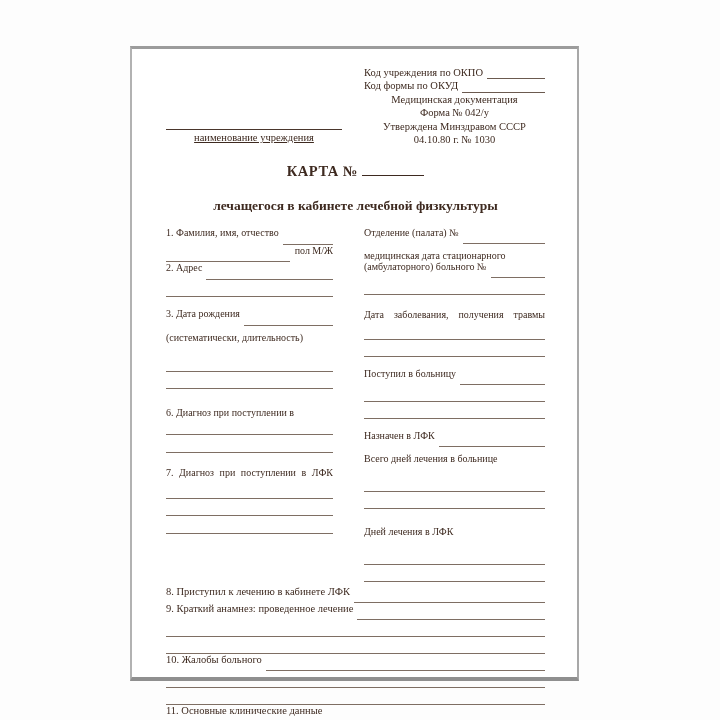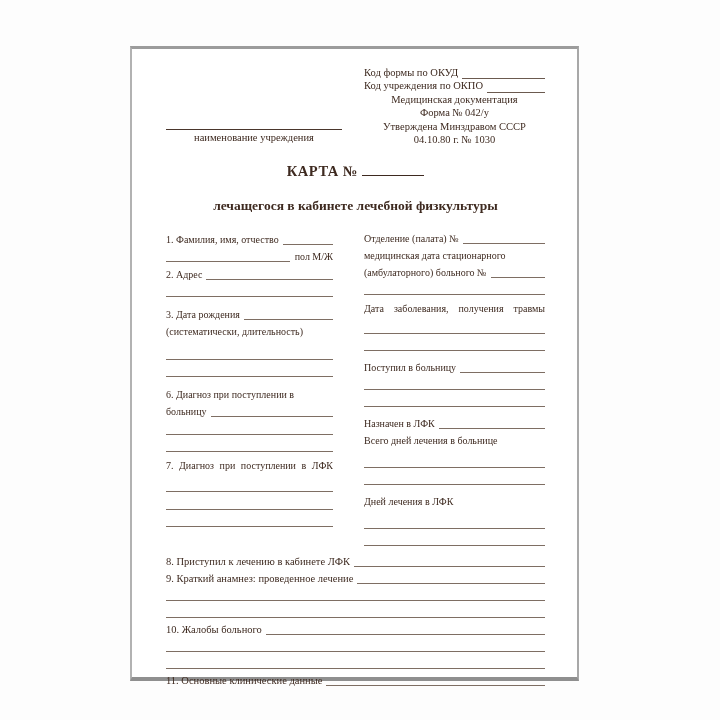--- a/index.html
+++ b/index.html
@@ -10,69 +10,69 @@
     background:#ffffff;
     border-top:3px solid #9c9c9c;
     border-left:2px solid #b2b2b2;
     border-right:2px solid #a8a8a8;
     border-bottom:4px solid #8f8f8f;
     padding:17px 32px 0 34px;
     color:#3e2a20;
   }
   
   .header { display:flex; justify-content:space-between; align-items:flex-end; }
-  .inst { width:176px; padding-bottom:3px; }
+  .inst { width:176px; padding-bottom:3px;text-decoration:underline; }
   .inst-line { border-bottom:1px solid #4a362c; height:12px; }
   .inst-cap { text-align:center; font-size:10.5px; padding-top:2px; }
   .codes { width:181px; font-size:10.5px; line-height:13.4px; }
   .crow { display:flex; align-items:flex-end; height:13.4px; }
   .crow .fill { flex:1; border-bottom:1px solid #6b5a4f; margin-left:4px; }
   .ccenter { text-align:center; }
   
   .title { margin-top:17px; text-align:center; }
   .title-l1 { font-size:14.5px; font-weight:bold; letter-spacing:0.5px; }
   .title-l1 .tfill { display:inline-block; width:62px; border-bottom:1.5px solid #3e2a20; }
   .title-l2 { font-size:13.5px; font-weight:bold; margin-top:18px; }
   
   .cols { display:flex; justify-content:space-between; margin-top:13px; }
   .colL { width:167px; font-size:10px; }
   .colR { width:181px; font-size:10px; }
-  .row { display:flex; align-items:flex-end; height:17.5px; }
+  .row { display:flex; height:17.5px; }
   .colR .row { height:17px; }
   .row .lbl { white-space:nowrap; }
   .row .fill { flex:1; border-bottom:1px solid #7e6e63; margin-left:4px; }
   .row .fill.full { margin-left:0; }
   .trow { height:17.5px; display:flex; align-items:flex-end; white-space:nowrap; }
   .colR .trow { height:17px; }
   .just { display:block; text-align:justify; text-align-last:justify; line-height:17px; overflow:hidden; }
-  .gap { margin-top:5px; }
+  .gap { margin-top:11px; }
   .caption { height:13px; font-size:10px; text-align:center; padding-left:84px; }
   
   .bottom { margin-top:4px; font-size:10.5px; }
   .bottom .row { height:17px; }
   .bottom .row.sp { }
 </style>
 </head>
 <body>
 
 <div class="canvas">
   <div class="sheet">
 
     <div class="header">
       <div class="inst">
         <div class="inst-line"></div>
         <div class="inst-cap">наименование учреждения</div>
       </div>
       <div class="codes">
         <div class="crow">
+          <span class="lbl">Код учреждения по ОКПО</span>
+          <span class="fill"></span>
+        </div>
+        <div class="crow">
           <span class="lbl">Код формы по ОКУД</span>
-          <span class="fill"></span>
-        </div>
-        <div class="crow">
-          <span class="lbl">Код учреждения по ОКПО</span>
           <span class="fill"></span>
         </div>
         <div class="ccenter">Медицинская документация</div>
         <div class="ccenter">Форма № 042/у</div>
         <div class="ccenter">Утверждена Минздравом СССР</div>
         <div class="ccenter">04.10.80 г. № 1030</div>
       </div>
     </div>
 
     <div class="title">
@@ -107,24 +107,20 @@
         </div>
         <div class="trow">(систематически, длительность)</div>
         <div class="row gap">
           <span class="fill full"></span>
         </div>
         <div class="row">
           <span class="fill full"></span>
         </div>
         <div class="trow gap">6. Диагноз при поступлении в</div>
         <div class="row">
-          <span class="lbl">больницу</span>
-          <span class="fill"></span>
-        </div>
-        <div class="row">
           <span class="fill full"></span>
         </div>
         <div class="row">
           <span class="fill full"></span>
         </div>
         <div class="trow just gap">7. Диагноз при поступлении в ЛФК</div>
         <div class="row">
           <span class="fill full"></span>
         </div>
         <div class="row">

